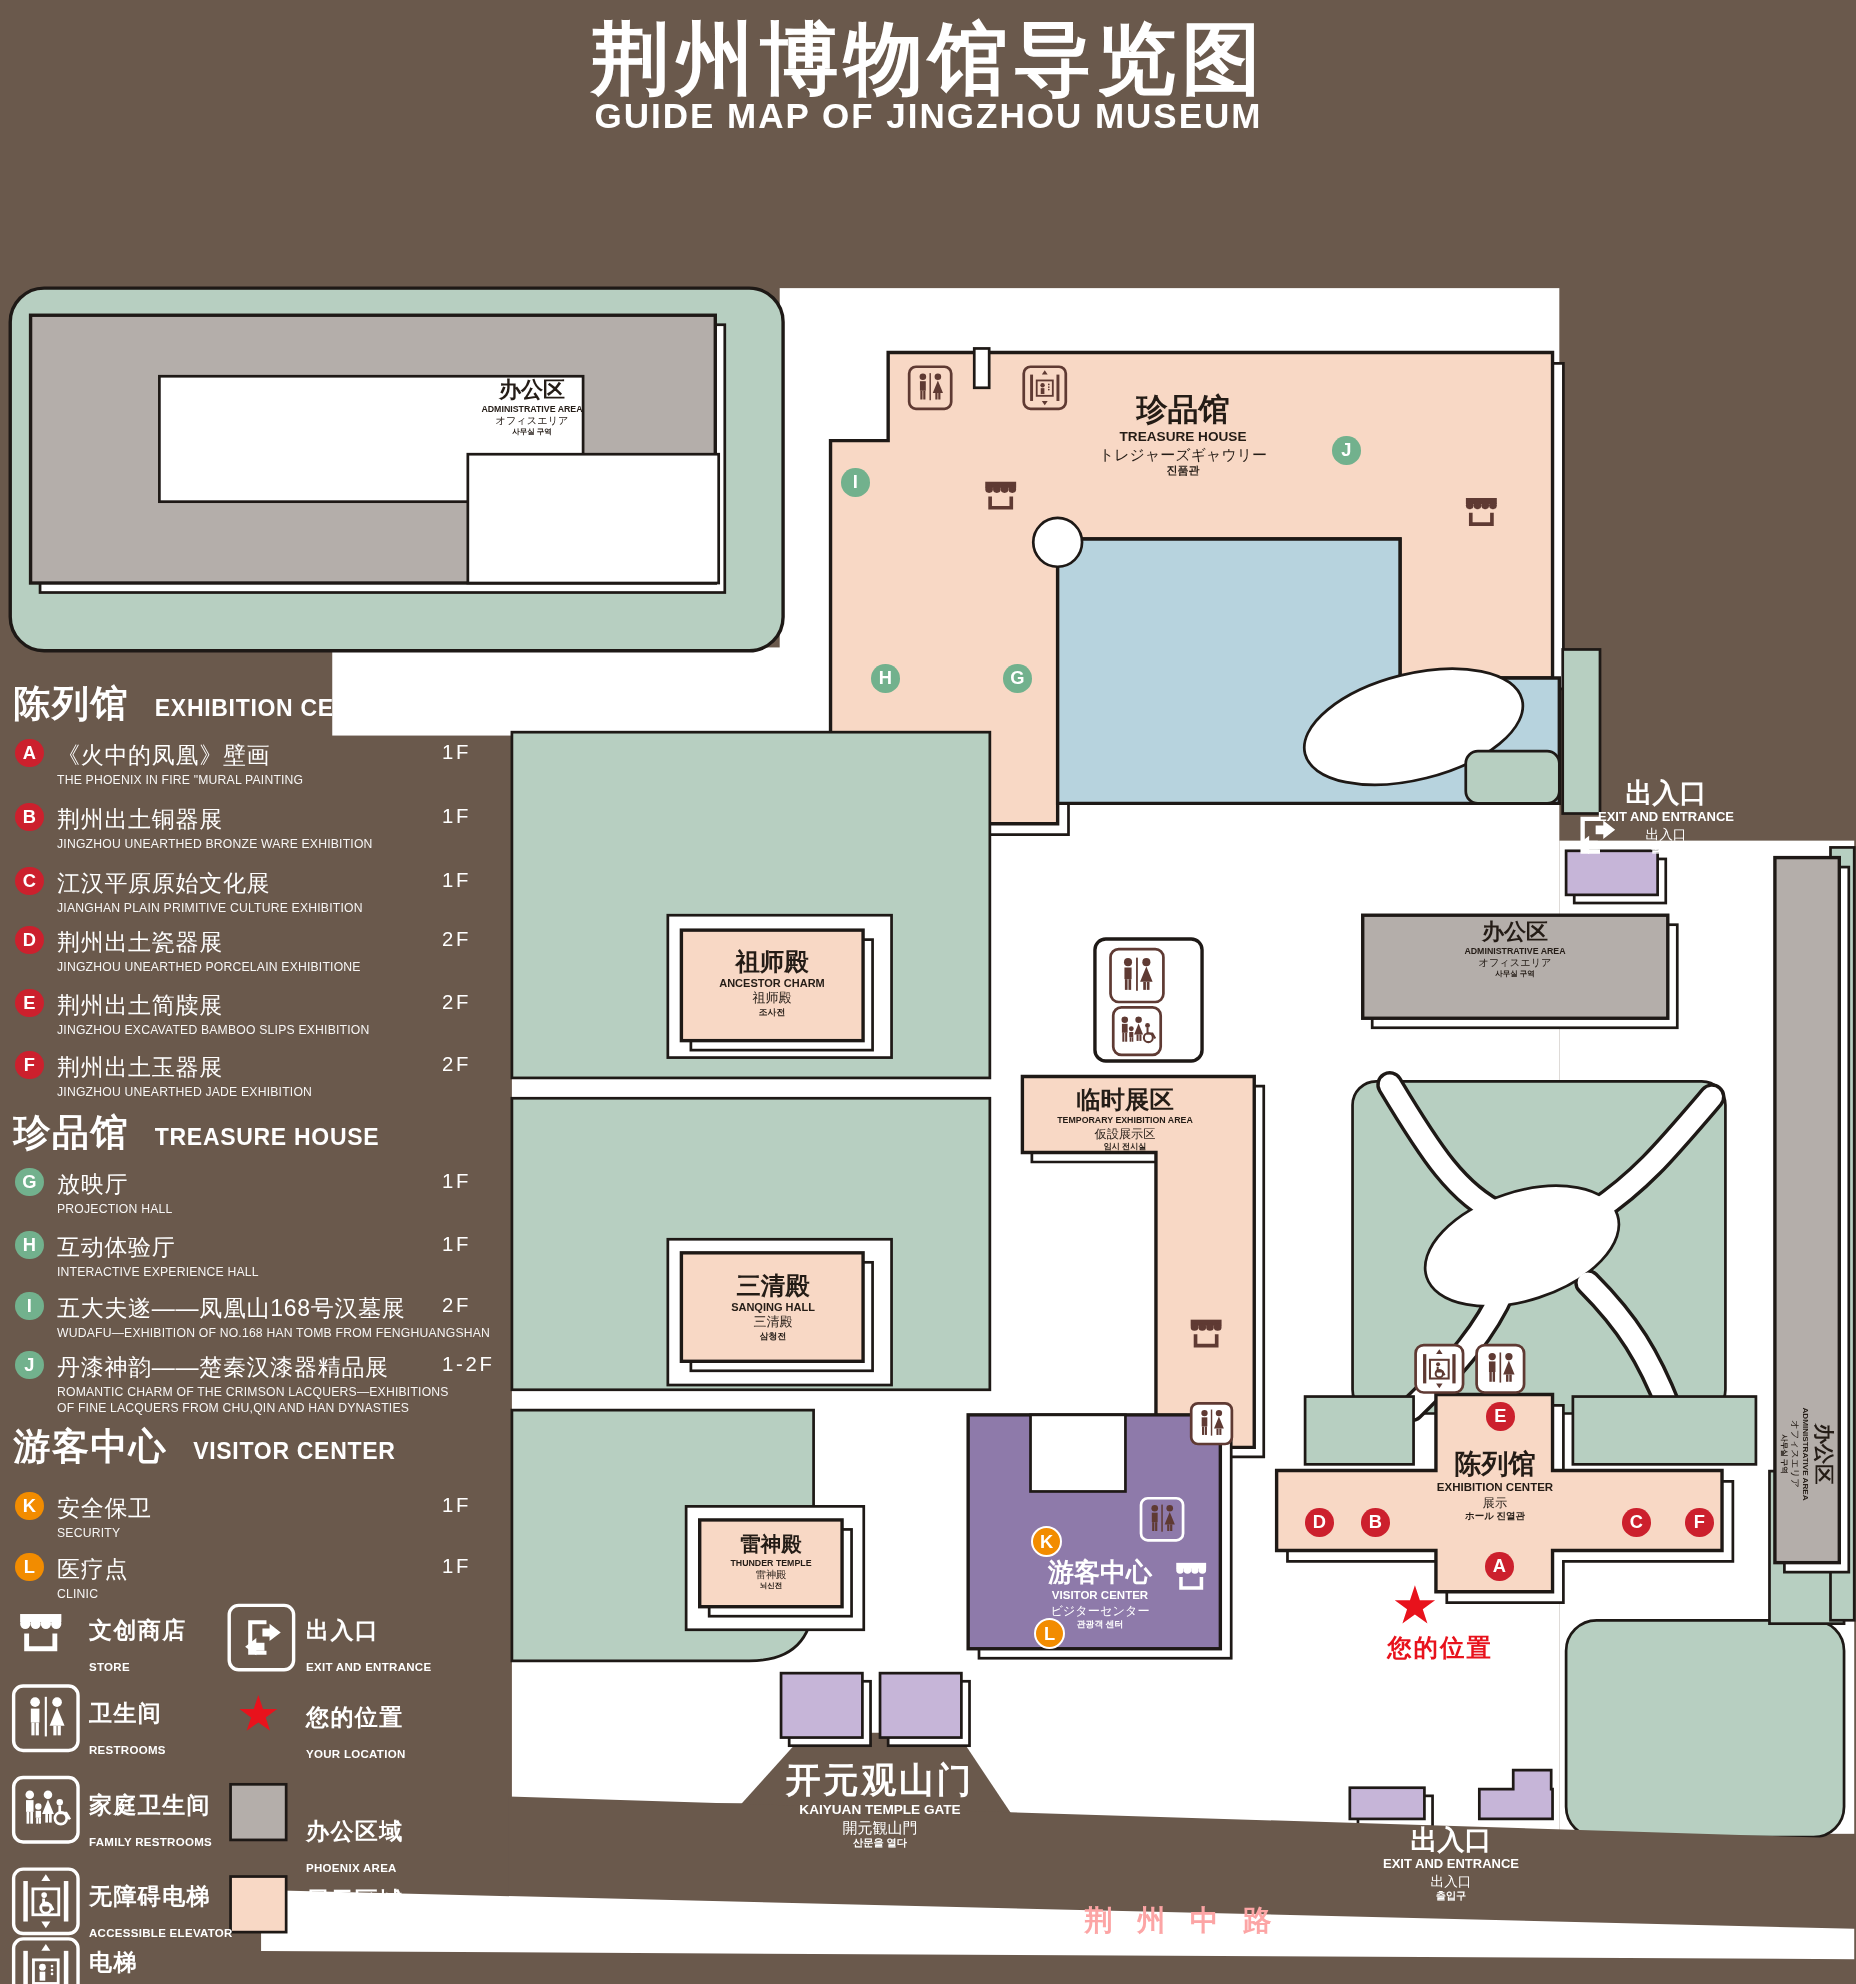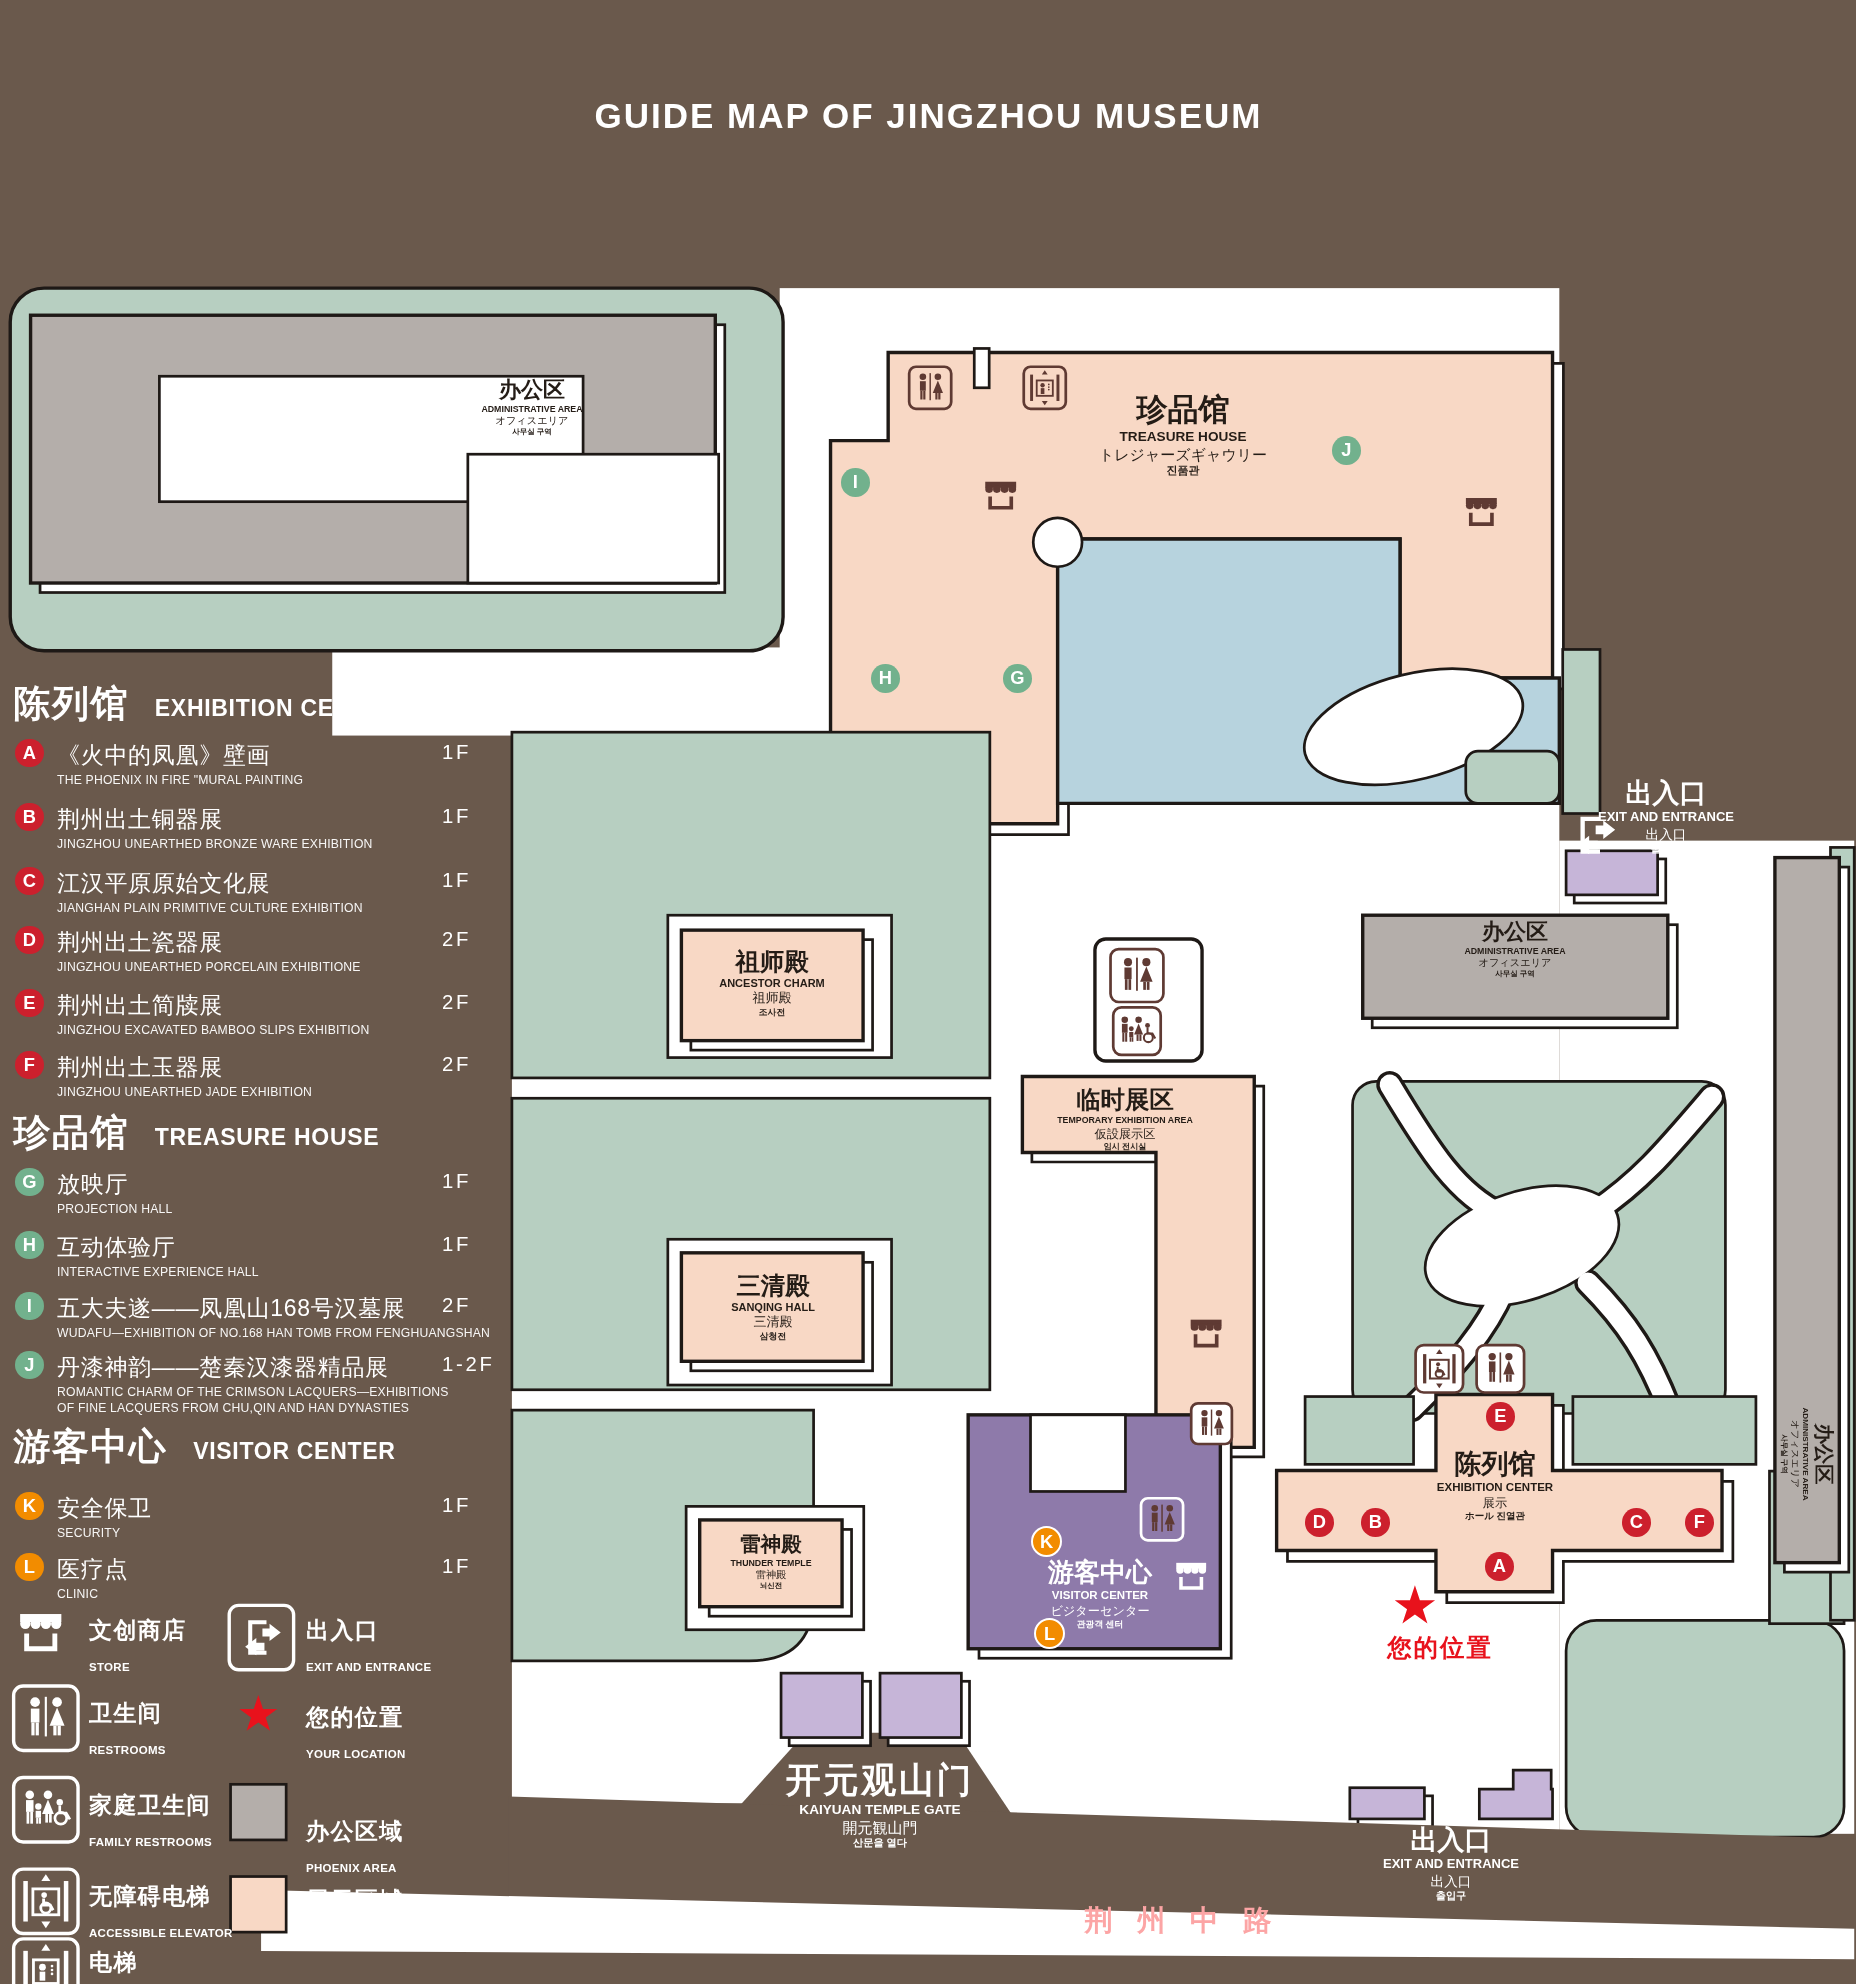--- a/index.html
+++ b/index.html
@@ -295,20 +295,21 @@
     <g>
           <rect class="fr" x="338" y="2368" width="95" height="95" rx="14" style="stroke-width:5"></rect>
           <use href="#exitg" x="348" y="2378" width="75" height="75"></use>
         </g>
   </g>
   <use href="#star5" x="352" y="2498" width="58" height="58" style="color:#e8121c"></use>
   <rect x="340" y="2632" width="82" height="82" fill="#b4aeaa" stroke="#1e1916" stroke-width="4"></rect>
   <rect x="340" y="2768" width="82" height="82" fill="#f8d8c5" stroke="#1e1916" stroke-width="4"></rect>
 </svg>
 
+<div class="title">荆州博物馆导览图</div>
 <div class="subtitle">GUIDE MAP OF JINGZHOU MUSEUM</div>
 
 <div class="lg-h" style="top:679px">
   <span class="hzh">陈列馆</span>
   <span class="hen">EXHIBITION CENTER</span>
 </div>
 <div class="lg-item" style="top:740px">
   <span class="badge bg-red">A</span>
   <div class="lg-txt">
         <div class="lg-zh">《火中的凤凰》壁画</div>

